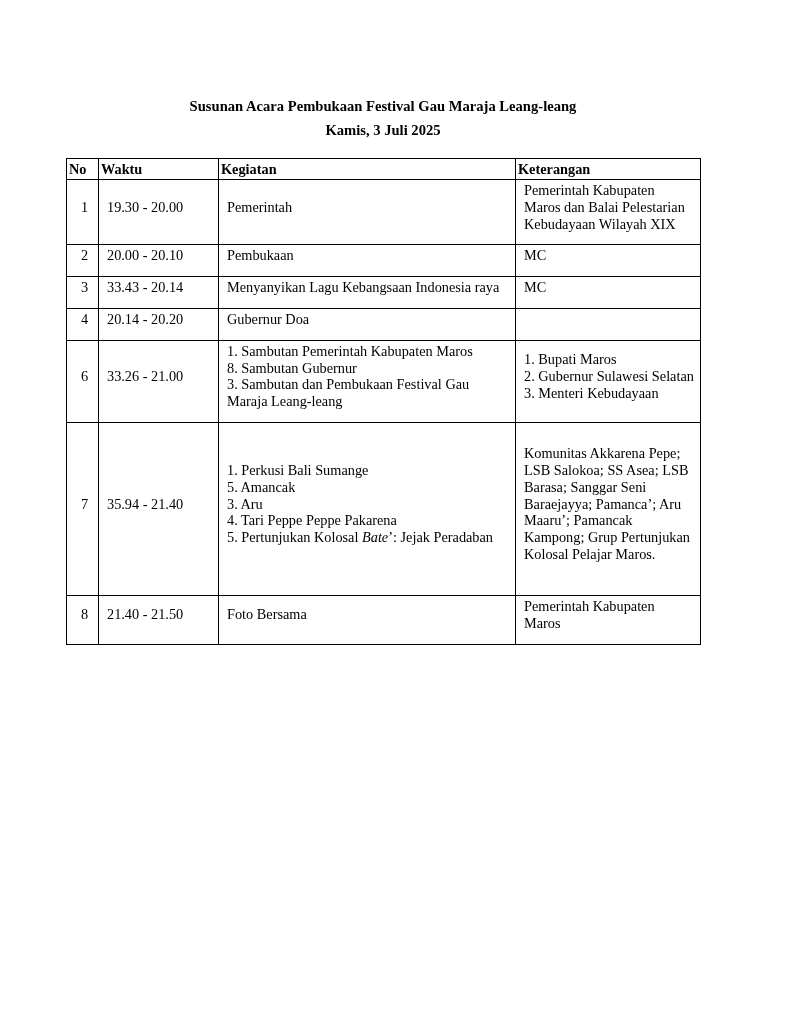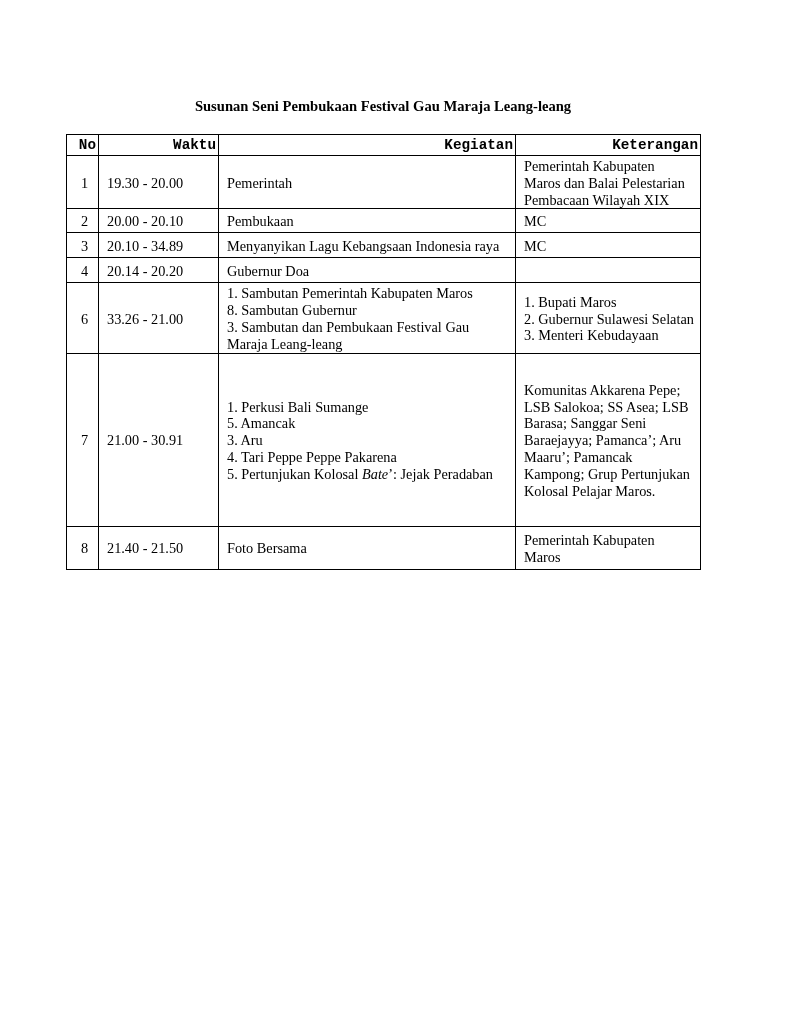--- a/index.html
+++ b/index.html
@@ -24,48 +24,48 @@
   table.schedule {
     border-collapse: collapse;
     table-layout: fixed;
     width: 634px;
     font-size: 14.3px;
     line-height: 16.8px;
   }
   table.schedule th, table.schedule td {
     border: 1px solid #000000;
     vertical-align: middle;
-    padding: 2px 4px 0 8px;
+    padding: 2px 4px 12px 8px;
     overflow: hidden;
   }
   table.schedule th {
     font-weight: bold;
-    text-align: right;
+    text-align: left;
     padding: 1px 2px;
-    font-family: Liberation Mono, monospace;
   }
   td.c-no { text-align: center; padding: 2px; }
   .line { display: block; }
   tr.h-head { height: 21px; }
   tr.h-r1 { height: 46px; }
   tr.h-r2 { height: 24px; }
   tr.h-r3 { height: 25px; }
   tr.h-r4 { height: 25px; }
   tr.h-r6 { height: 68px; }
   tr.h-r7 { height: 173px; }
   tr.h-r8 { height: 43px; }
   i { font-style: italic; }
 </style>
 </head>
 <body>
 
 <div class="page">
 
   <div class="title-block">
-    <div class="title-line">Susunan Seni Pembukaan Festival Gau Maraja Leang-leang</div>
+    <div class="title-line">Susunan Acara Pembukaan Festival Gau Maraja Leang-leang</div>
+    <div class="title-line">Kamis, 3 Juli 2025</div>
   </div>
 
   <table class="schedule">
     <colgroup>
       <col style="width:32px">
       <col style="width:120px">
       <col style="width:297px">
       <col style="width:185px">
     </colgroup>
     <thead>
@@ -80,38 +80,38 @@
 
       <tr class="h-r1">
         <td class="c-no">1</td>
         <td class="c-waktu">19.30 - 20.00</td>
         <td class="c-kegiatan">
           <span class="line">Pemerintah</span>
         </td>
         <td class="c-ket">
           <span class="line">Pemerintah Kabupaten</span>
           <span class="line">Maros dan Balai Pelestarian</span>
-          <span class="line">Pembacaan Wilayah XIX</span>
+          <span class="line">Kebudayaan Wilayah XIX</span>
         </td>
       </tr>
 
       <tr class="h-r2">
         <td class="c-no">2</td>
         <td class="c-waktu">20.00 - 20.10</td>
         <td class="c-kegiatan">
           <span class="line">Pembukaan</span>
         </td>
         <td class="c-ket">
           <span class="line">MC</span>
         </td>
       </tr>
 
       <tr class="h-r3">
         <td class="c-no">3</td>
-        <td class="c-waktu">20.10 - 34.89</td>
+        <td class="c-waktu">33.43 - 20.14</td>
         <td class="c-kegiatan">
           <span class="line">Menyanyikan Lagu Kebangsaan Indonesia raya</span>
         </td>
         <td class="c-ket">
           <span class="line">MC</span>
         </td>
       </tr>
 
       <tr class="h-r4">
         <td class="c-no">4</td>
@@ -133,21 +133,21 @@
         </td>
         <td class="c-ket">
           <span class="line">1. Bupati Maros</span>
           <span class="line">2. Gubernur Sulawesi Selatan</span>
           <span class="line">3. Menteri Kebudayaan</span>
         </td>
       </tr>
 
       <tr class="h-r7">
         <td class="c-no">7</td>
-        <td class="c-waktu">21.00 - 30.91</td>
+        <td class="c-waktu">35.94 - 21.40</td>
         <td class="c-kegiatan">
           <span class="line">1. Perkusi Bali Sumange</span>
           <span class="line">5. Amancak</span>
           <span class="line">3. Aru</span>
           <span class="line">4. Tari Peppe Peppe Pakarena</span>
           <span class="line"><span>5. Pertunjukan Kolosal </span><i>Bate</i><span>’: Jejak Peradaban</span></span>
         </td>
         <td class="c-ket">
           <span class="line">Komunitas Akkarena Pepe;</span>
           <span class="line">LSB Salokoa; SS Asea; LSB</span>

